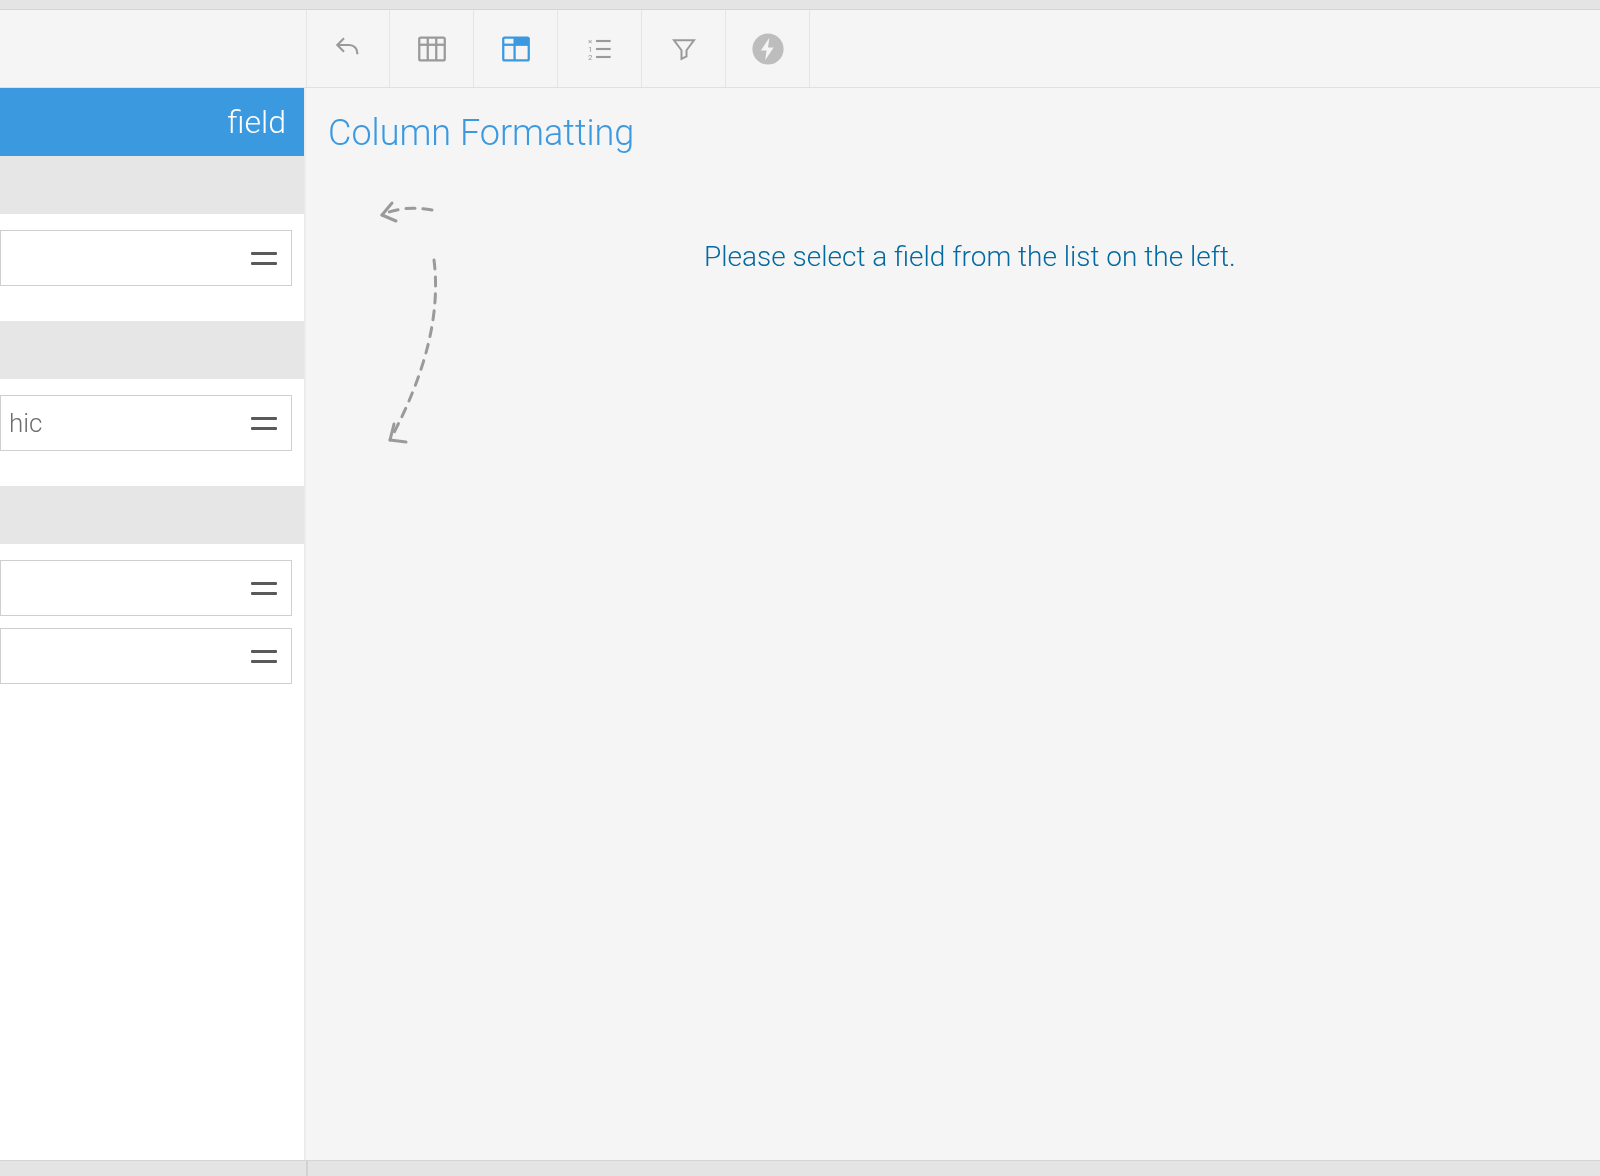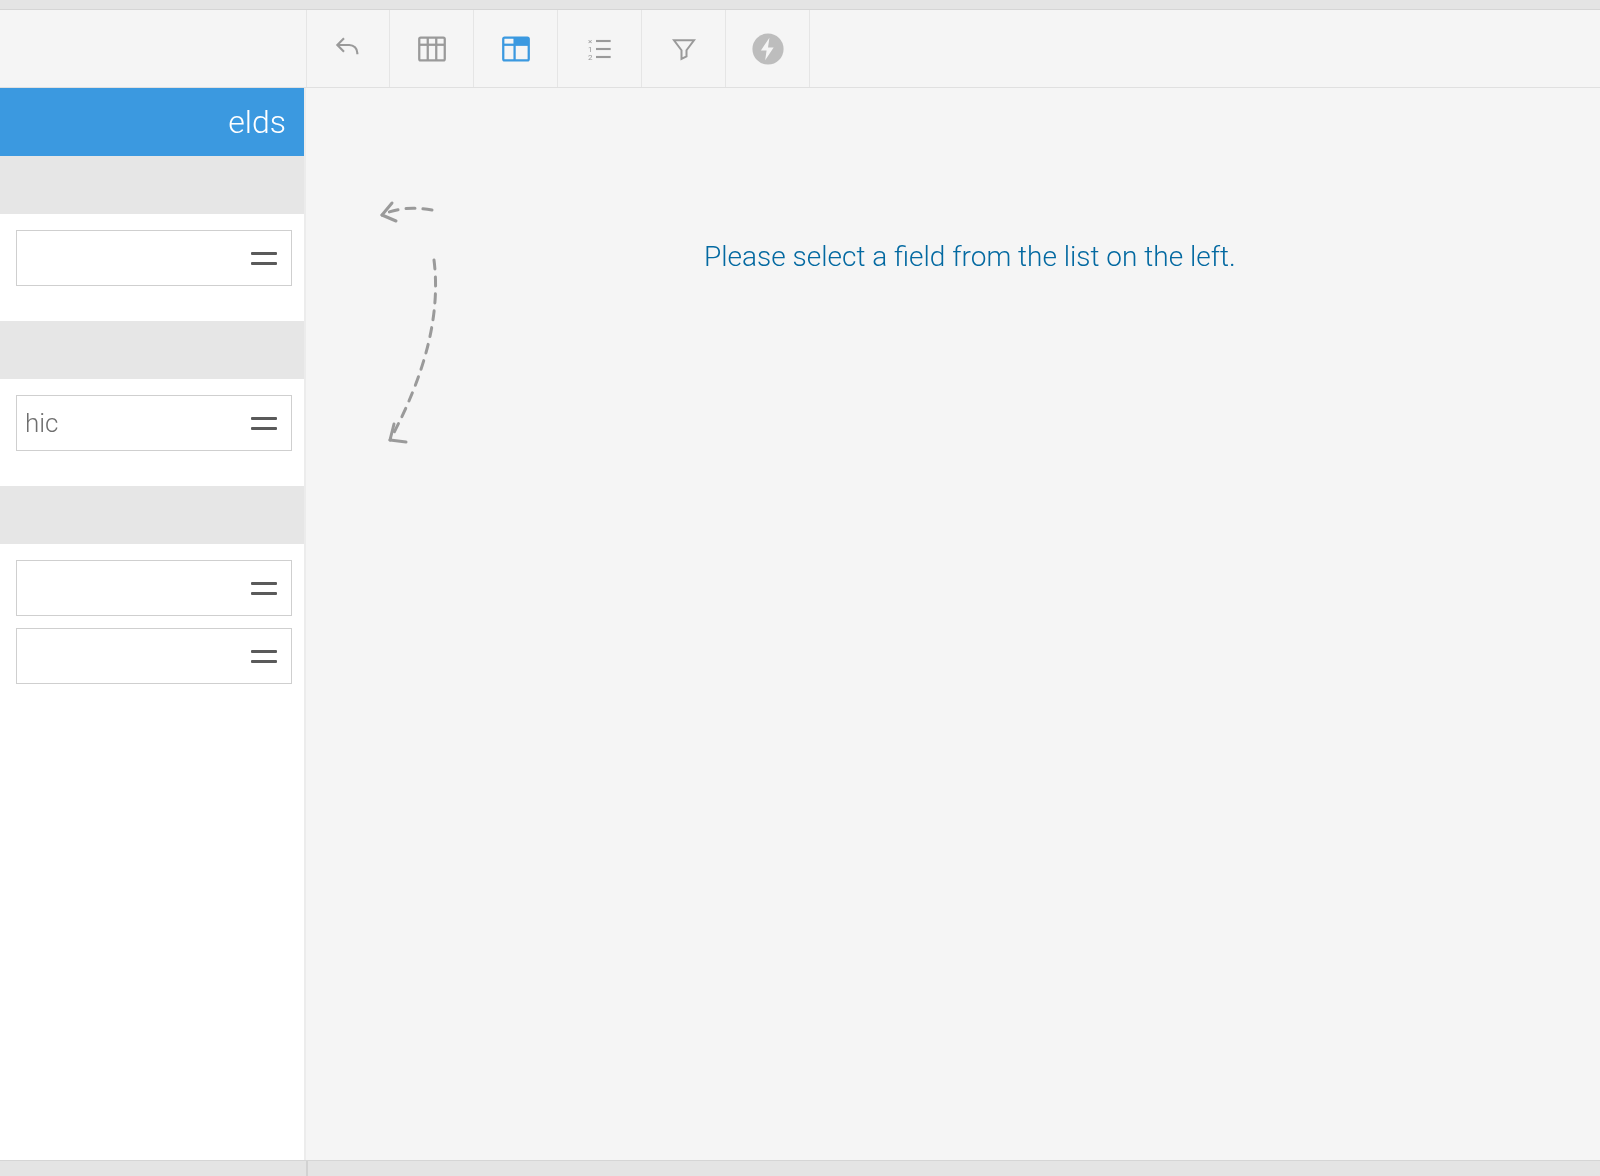--- a/index.html
+++ b/index.html
@@ -71,21 +71,21 @@
       align-items: center;
       padding-left: 0;
       padding-right: 18px;
       justify-content: flex-end;
     }
     .sidebar-section-bar {
       height: 58px;
       background: #e6e6e6;
     }
     .sidebar-fields {
-      padding: 16px 12px 0 16px;
+      padding: 16px 12px 0 0;
     }
     .field-item {
       height: 56px;
       border: 1px solid #cfcfcf;
       background: #fff;
       margin-bottom: 12px;
       display: flex;
       align-items: center;
       justify-content: space-between;
       padding: 0 14px 0 8px;
@@ -203,21 +203,21 @@
     <svg width="34" height="34" viewBox="0 0 24 24">
       <circle cx="12" cy="12" r="11" fill="#bdbdbd"></circle>
       <path d="M13 4 7 13h4l-1 7 6-9h-4l1-7z" fill="#f5f5f5"></path>
     </svg>
   </div>
 </div>
 
 <div class="body-area">
   <div class="sidebar">
     <div class="sidebar-header">
-      <span>elds</span>
+      <span>field</span>
     </div>
 
     <div class="sidebar-section-bar"></div>
     <div class="sidebar-fields">
       <div class="field-item">
         <span class="label"></span>
         <span class="drag-handle">
             <span></span>
             <span></span>
           </span>
@@ -250,20 +250,21 @@
         <span class="label"></span>
         <span class="drag-handle">
             <span></span>
             <span></span>
           </span>
       </div>
     </div>
   </div>
 
   <div class="main">
+    <div class="main-title">Column Formatting</div>
 
     <svg class="arrow-svg" width="100" height="280" viewBox="0 0 100 280">
       <path d="M 70 20 Q 40 15 20 25" fill="none" stroke="#9a9a9a" stroke-width="3" stroke-dasharray="9 8" stroke-linecap="round"></path>
       <path d="M 20 25 l 10 -12 M 20 25 l 14 6" fill="none" stroke="#9a9a9a" stroke-width="3" stroke-linecap="round"></path>
       <path d="M 72 70 Q 82 150 28 250" fill="none" stroke="#9a9a9a" stroke-width="3" stroke-dasharray="9 8" stroke-linecap="round"></path>
       <path d="M 28 250 l 4 -16 M 28 250 l 16 2" fill="none" stroke="#9a9a9a" stroke-width="3" stroke-linecap="round"></path>
     </svg>
 
     <div class="empty-hint">Please select a field from the list on the left.</div>
   </div>

